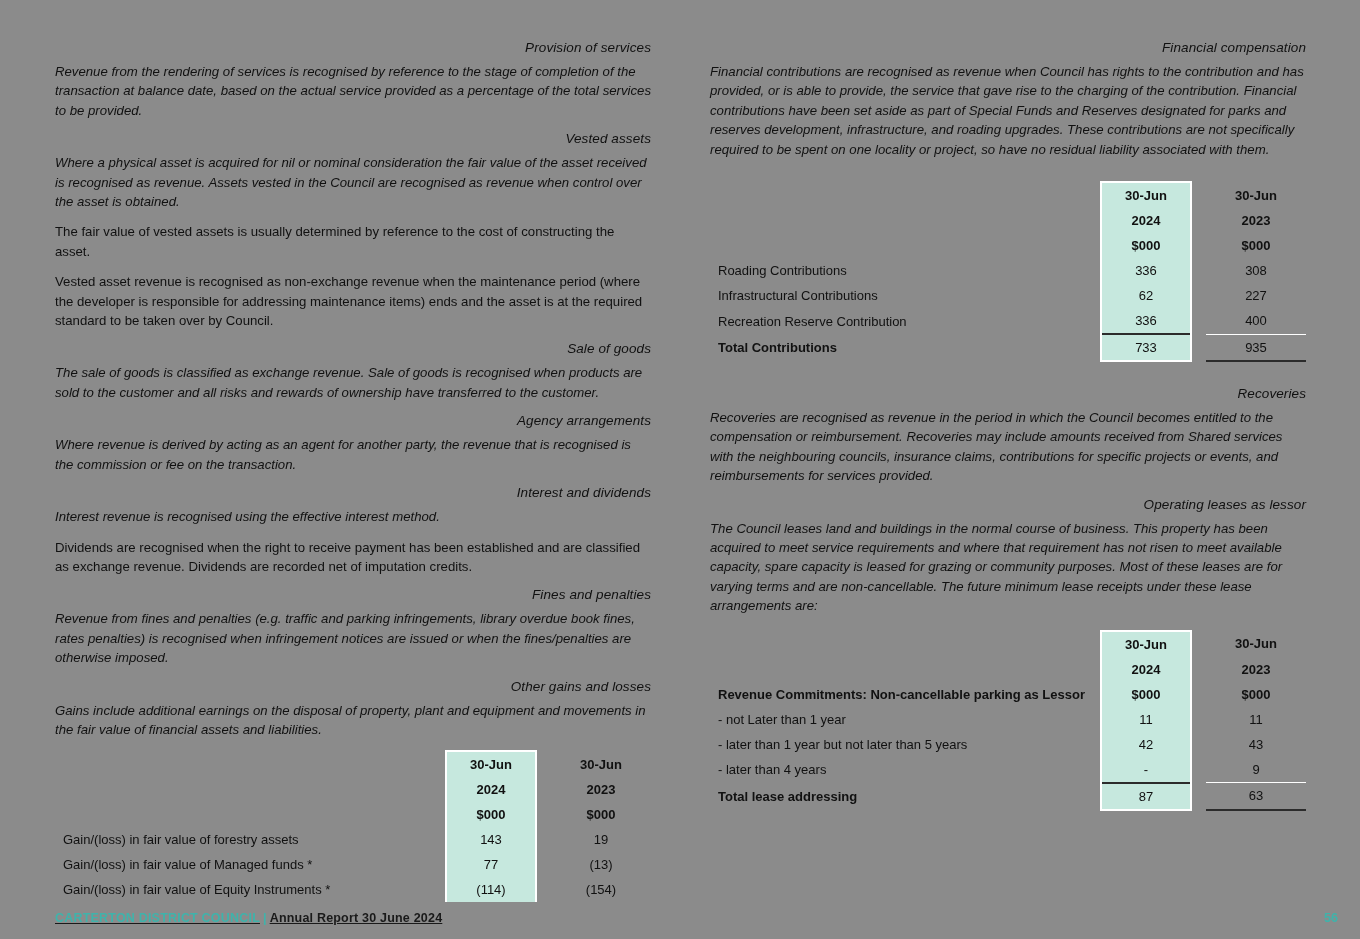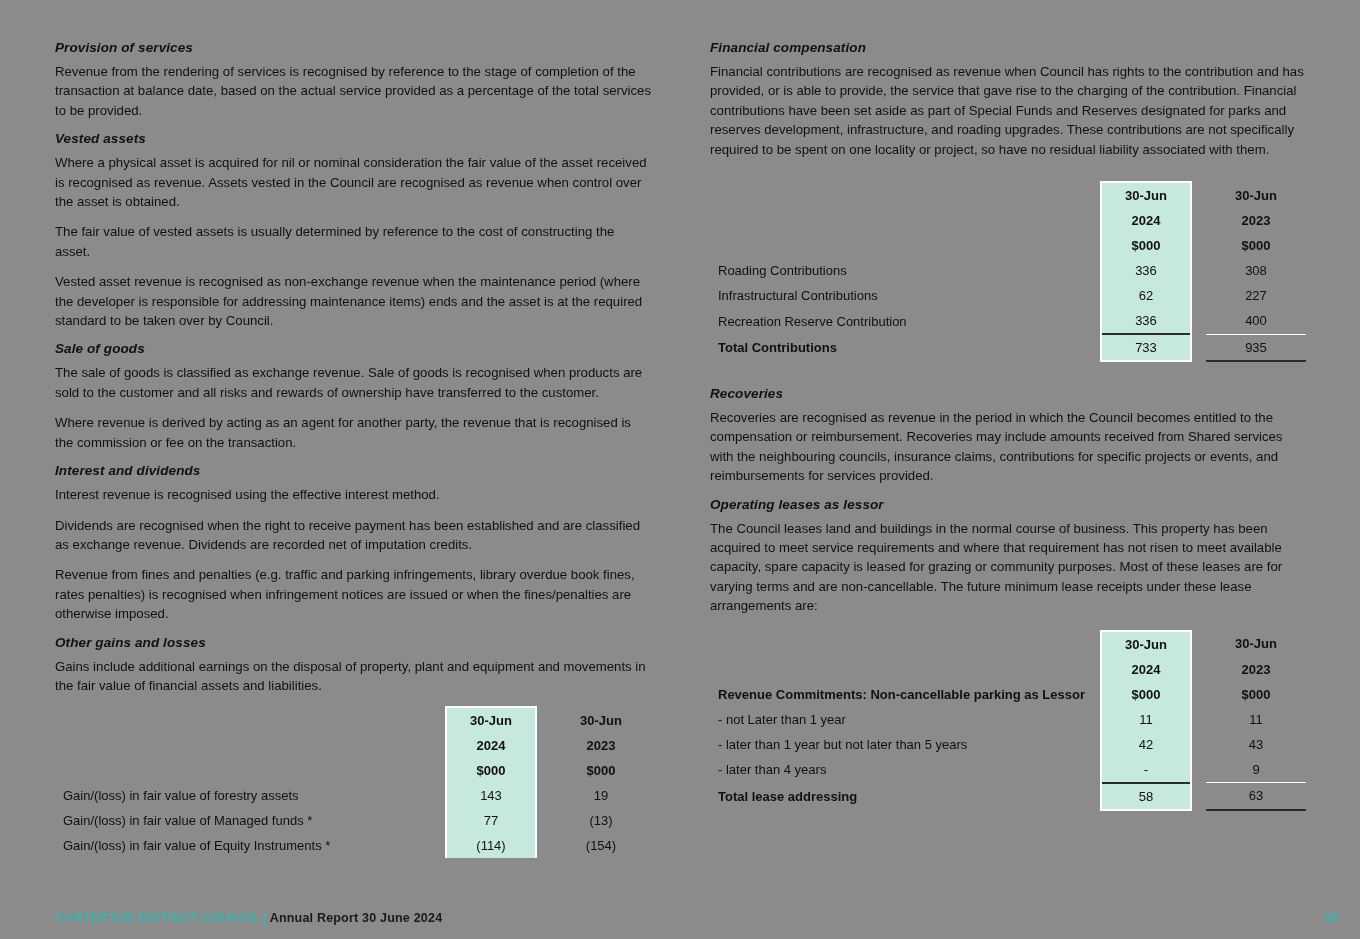--- a/index.html
+++ b/index.html
@@ -20,34 +20,35 @@
   .col {
     position: absolute;
     top: 40px;
     width: 596px;
   }
   .col-left  { left: 55px; }
   .col-right { left: 710px; }
 
   .heading {
     font-style: italic;
-    font-weight: bold;
+    font-weight: normal;
     font-size: 13.5px;
     color: #111;
     margin: 0 0 7px 0;
     letter-spacing: .1px;
+    text-align: right;
   }
   .para {
     font-size: 13.2px;
     line-height: 19.4px;
     margin: 0 0 11px 0;
     color: #111;
     text-align: left;
   }
-  .heading + .para { margin-top: 4px; }
+  .heading + .para { margin-top: 4px; font-style: italic; }
 
   
   .fin-table {
     position: relative;
     width: 596px;
     border-collapse: collapse;
     font-size: 13px;
   }
   .fin-table td, .fin-table th {
     padding: 0;
@@ -83,20 +84,21 @@
   .botrule-prv { border-bottom: 2px solid #2b2b2b !important; }
   .botcap-cur { border-bottom: 2px solid #ffffff !important; }
 
   .footer {
     position: absolute;
     left: 55px;
     bottom: 14px;
     font-size: 12.5px;
     font-weight: bold;
     letter-spacing: .2px;
+    text-decoration: underline;
   }
   .footer .brand { color: #3fb3ab; }
   .footer .sep   { color: #3fb3ab; padding: 0 3px; }
   .footer .rep   { color: #1a1a1a; }
   .pagenum {
     position: absolute;
     right: 22px;
     bottom: 14px;
     font-size: 12.5px;
     font-weight: bold;
@@ -115,26 +117,28 @@
     <div class="para">Revenue from the rendering of services is recognised by reference to the stage of completion of the transaction at balance date, based on the actual service provided as a percentage of the total services to be provided.</div>
 
     <div class="heading">Vested assets</div>
     <div class="para">Where a physical asset is acquired for nil or nominal consideration the fair value of the asset received is recognised as revenue. Assets vested in the Council are recognised as revenue when control over the asset is obtained.</div>
     <div class="para">The fair value of vested assets is usually determined by reference to the cost of constructing the asset.</div>
     <div class="para">Vested asset revenue is recognised as non-exchange revenue when the maintenance period (where the developer is responsible for addressing maintenance items) ends and the asset is at the required standard to be taken over by Council.</div>
 
     <div class="heading">Sale of goods</div>
     <div class="para">The sale of goods is classified as exchange revenue. Sale of goods is recognised when products are sold to the customer and all risks and rewards of ownership have transferred to the customer.</div>
 
+    <div class="heading">Agency arrangements</div>
     <div class="para">Where revenue is derived by acting as an agent for another party, the revenue that is recognised is the commission or fee on the transaction.</div>
 
     <div class="heading">Interest and dividends</div>
     <div class="para">Interest revenue is recognised using the effective interest method.</div>
     <div class="para">Dividends are recognised when the right to receive payment has been established and are classified as exchange revenue. Dividends are recorded net of imputation credits.</div>
 
+    <div class="heading">Fines and penalties</div>
     <div class="para">Revenue from fines and penalties (e.g. traffic and parking infringements, library overdue book fines, rates penalties) is recognised when infringement notices are issued or when the fines/penalties are otherwise imposed.</div>
 
     <div class="heading">Other gains and losses</div>
     <div class="para">Gains include additional earnings on the disposal of property, plant and equipment and movements in the fair value of financial assets and liabilities.</div>
 
     <div class="tbl-wrap">
     <table class="fin-table">
       <tbody>
             <tr>
         <td class="lbl hdr"></td>
@@ -294,21 +298,21 @@
       <tr>
         <td class="lbl">- later than 4 years</td>
         <td class="spacer-col"></td>
         <td class="num cur">-</td>
         <td class="spacer-col"></td>
         <td class="num prv">9</td>
       </tr>
       <tr>
         <td class="lbl bold">Total lease addressing</td>
         <td class="spacer-col"></td>
-        <td class="num cur rule-cur botcap-cur">58</td>
+        <td class="num cur rule-cur botcap-cur">87</td>
         <td class="spacer-col"></td>
         <td class="num prv rule-prv botrule-prv">63</td>
       </tr>
     </tbody>
         </table>
     </div>
   </div>
 
   <div class="footer">
     <span class="brand">CARTERTON DISTRICT COUNCIL</span><span class="sep">|</span><span class="rep">Annual Report 30 June 2024</span>

